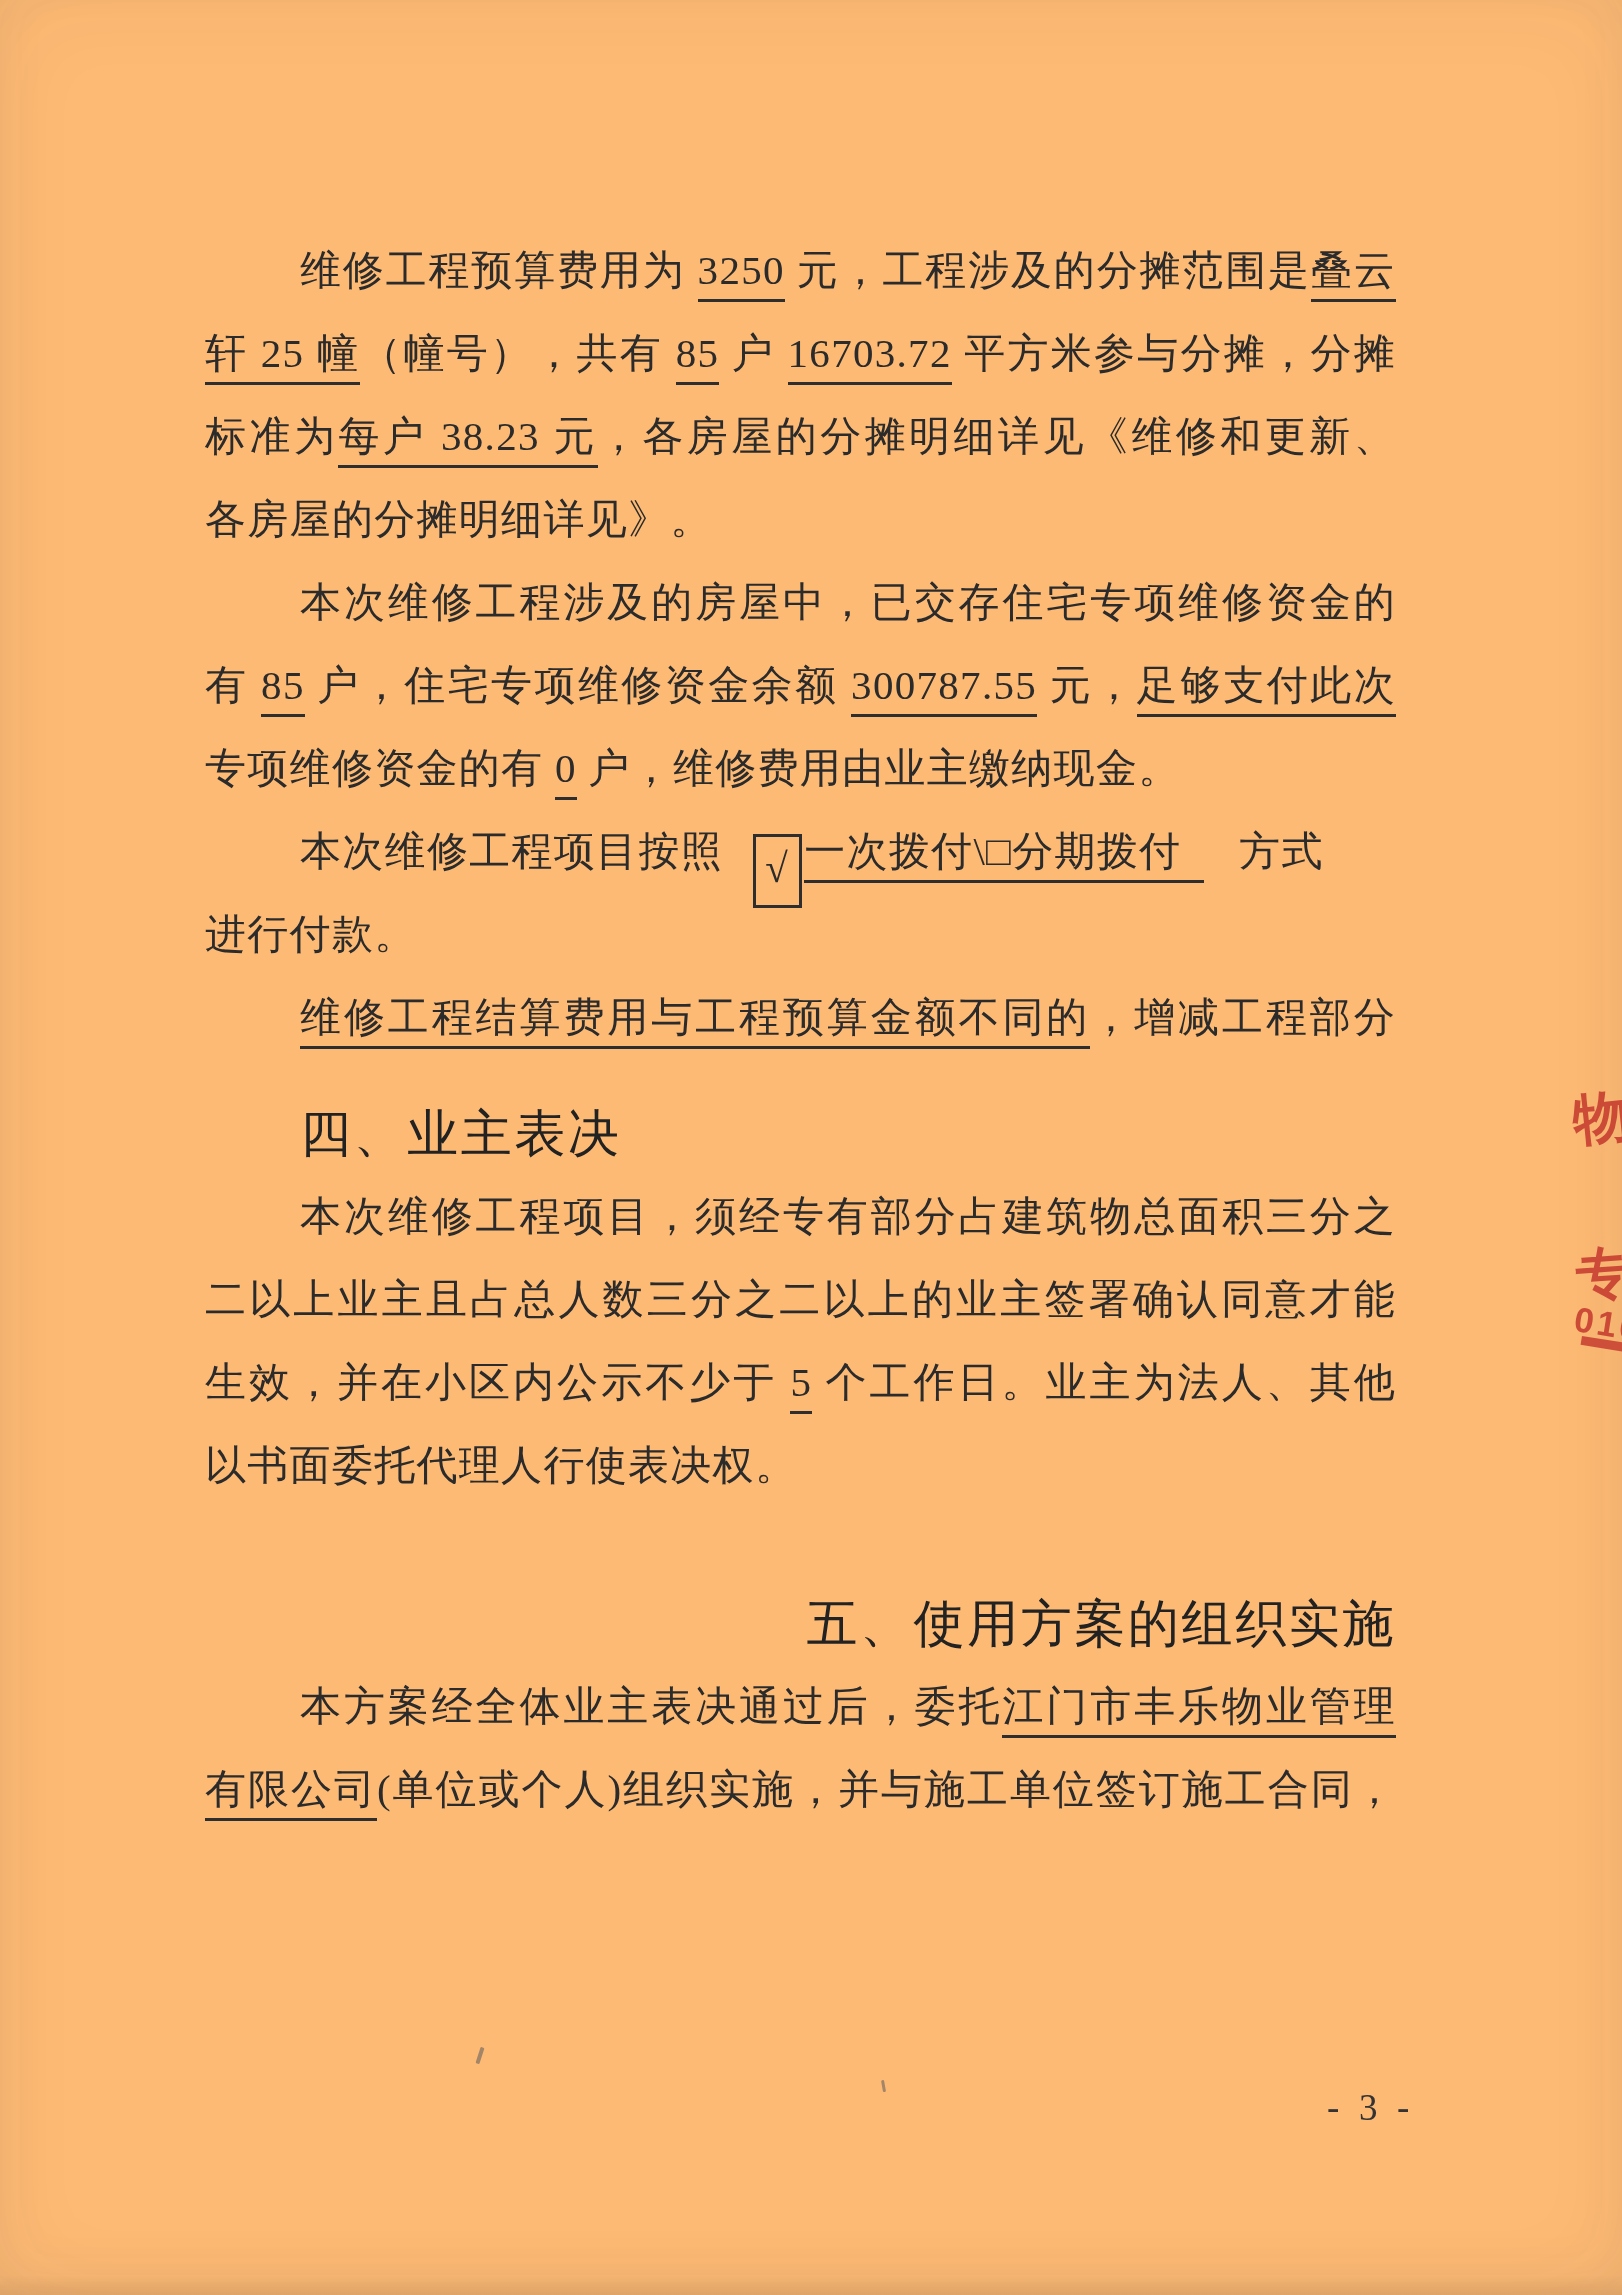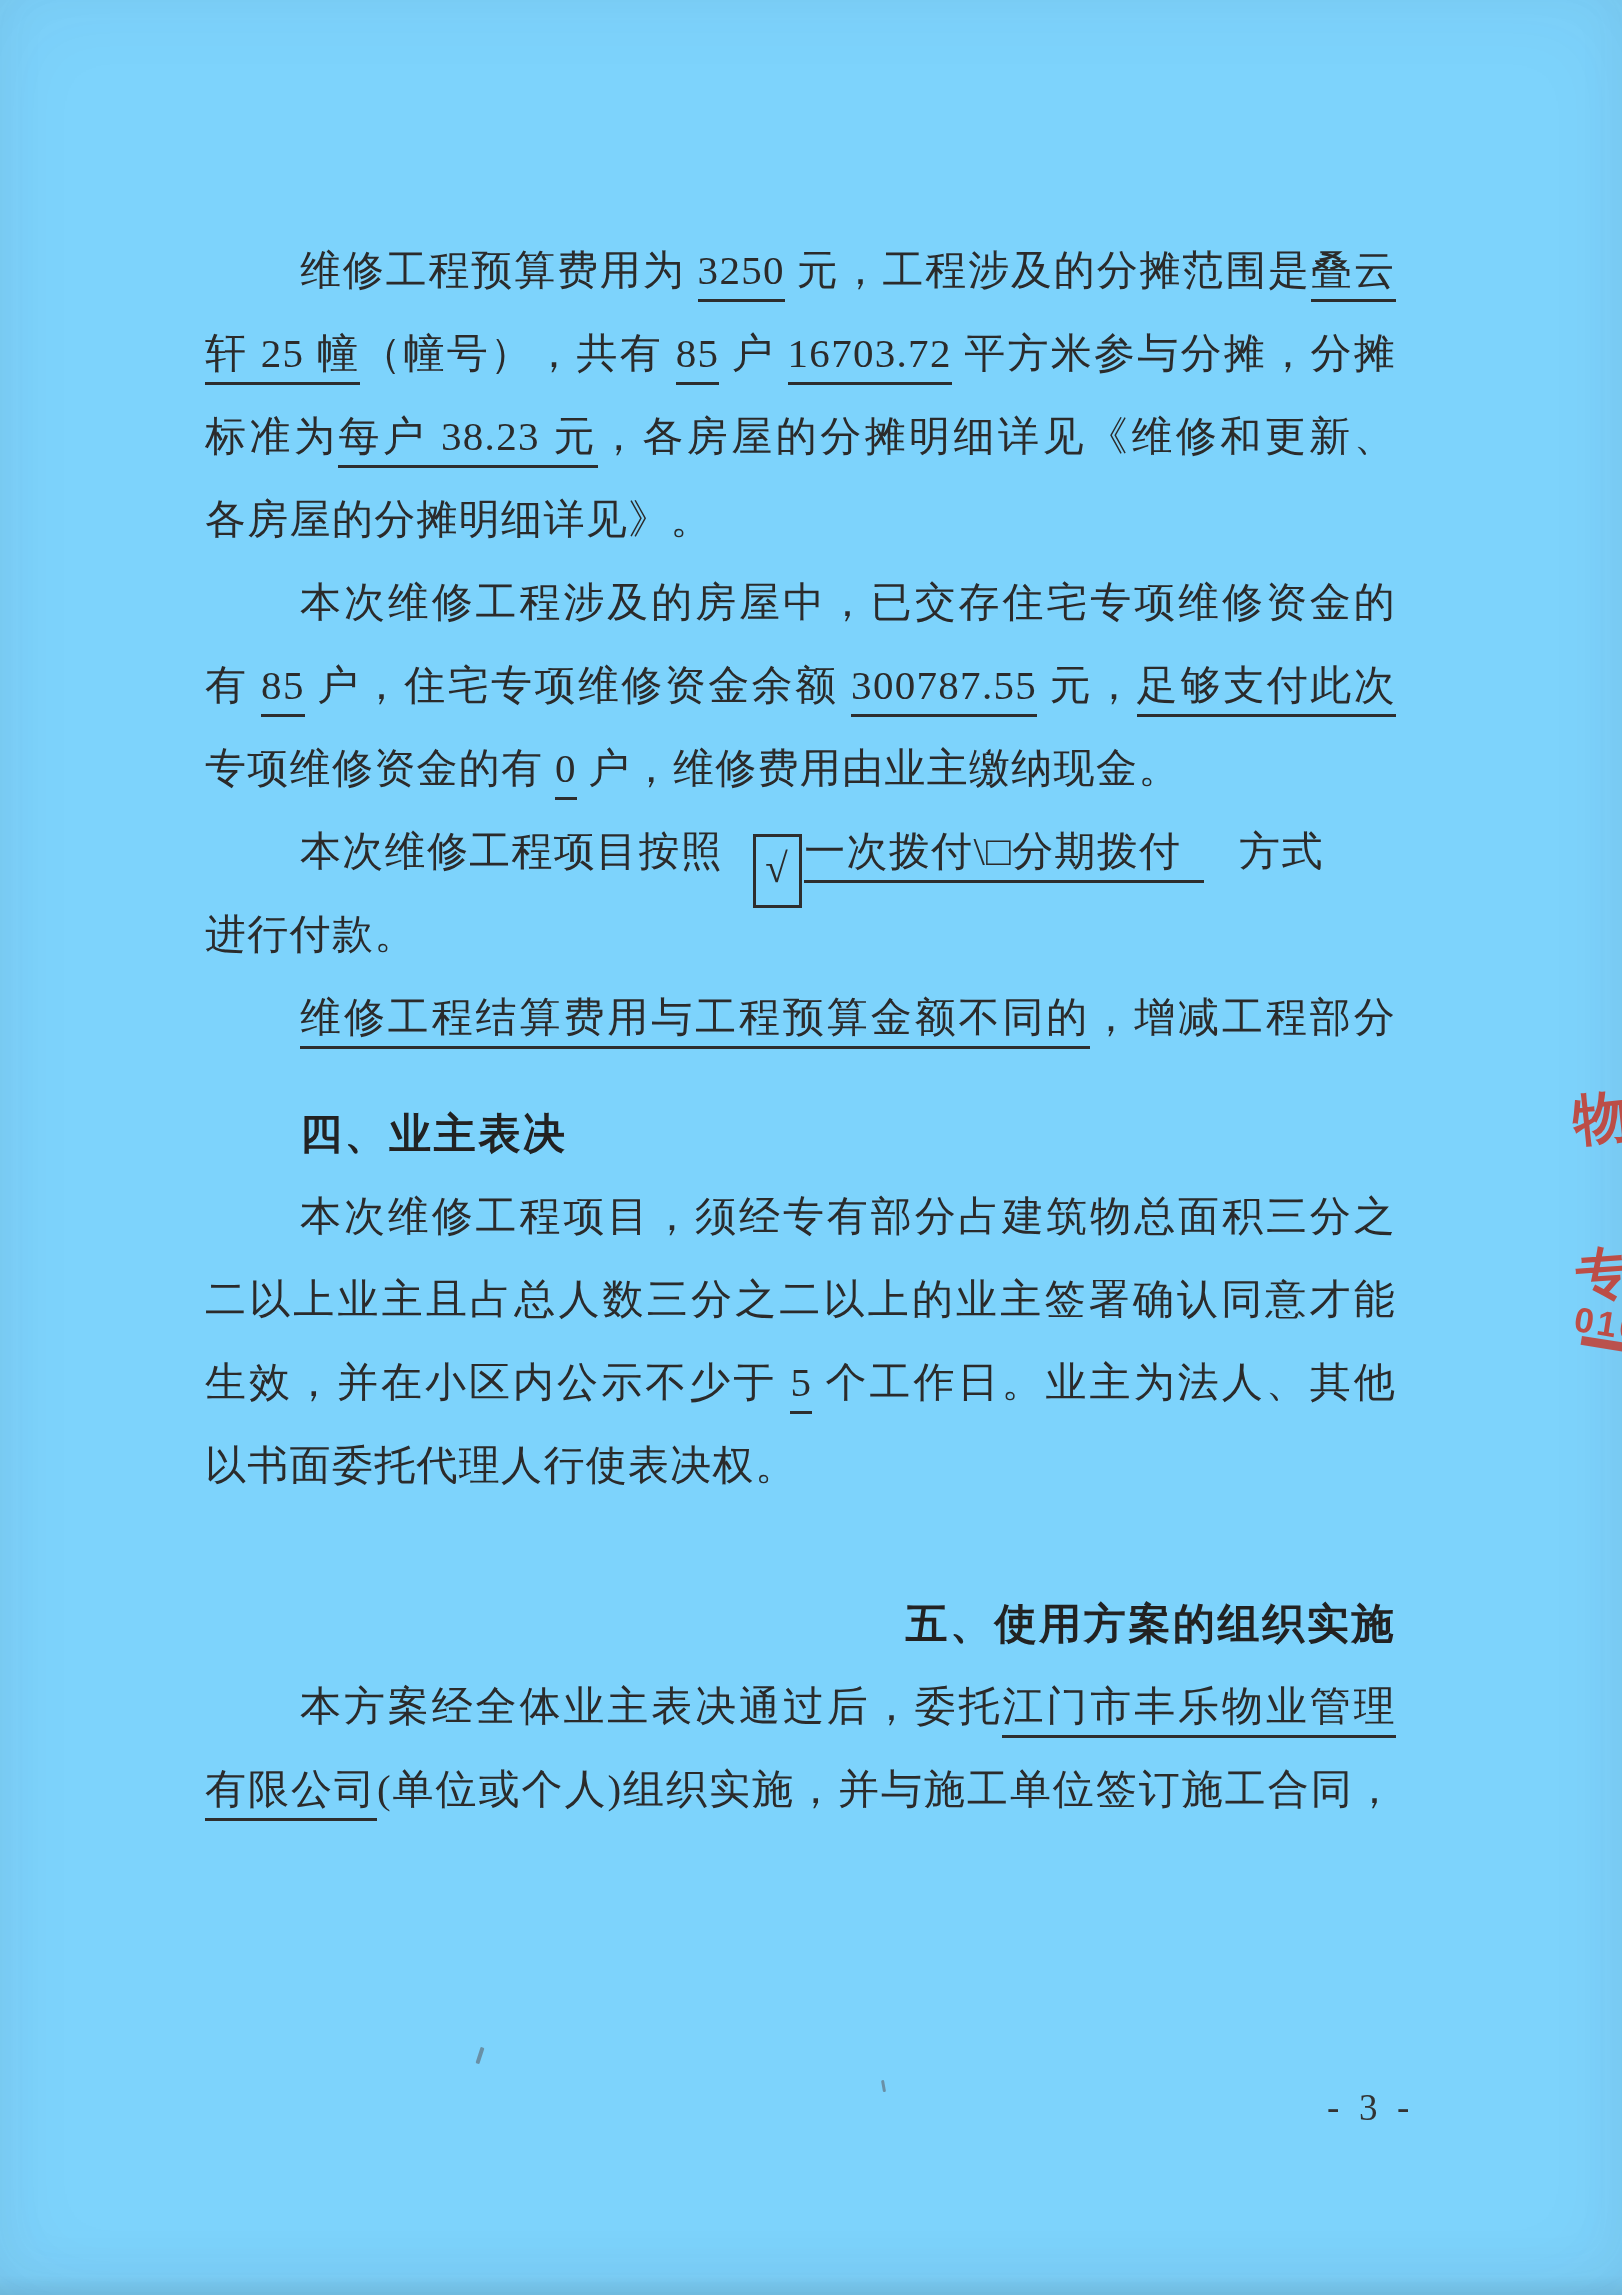--- a/index.html
+++ b/index.html
@@ -1,19 +1,19 @@
 <!DOCTYPE html>
 <html style="font-size:10.5px"><head>
 <meta charset="utf-8">
 <style>
   html,body{margin:0;padding:0;background:#e8e8e6;}
   .page{
     position:relative;
     width:1623px;height:2295px;
-    background:#7dd3fc;
+    background:#fdba74;
     overflow:hidden;
     font-family:"Liberation Serif","DejaVu Serif",serif;
     color:#2b2b2b;
     box-shadow:inset 0 0 92px rgba(60,60,70,0.05), inset 0 -19.6px 52px rgba(60,60,70,0.06);
   }
   .page::after{
     content:"";position:absolute;left:0;right:0;bottom:0;height:19.6px;
     background:linear-gradient(to bottom, rgba(0,0,0,0), rgba(0,0,0,0.07));
     pointer-events:none;
   }
@@ -22,21 +22,21 @@
   }
   .line{
     height:83px;line-height:83px;
     font-size:41px;letter-spacing:1.3px;
     white-space:nowrap;
   }
   .line.jf{text-align:justify;text-align-last:justify;}
   .line.ind{padding-left:95px;}
   .line.hd{
     font-family:"Liberation Sans","DejaVu Sans",sans-serif;
-    font-weight:700;font-size:42px;letter-spacing:2.6px;color:#222;
+    font-weight:400;font-size:51px;letter-spacing:2.6px;color:#222;
   }
   .gap-sm{margin-top:33px;}
   .gap-lg{margin-top:75px;text-align:right;}
   .seg{}
   .u{
     border-bottom:3.3px solid #2e2e2e;
     padding-bottom:5.9px;
   }
   .cb{
     display:inline-block;

